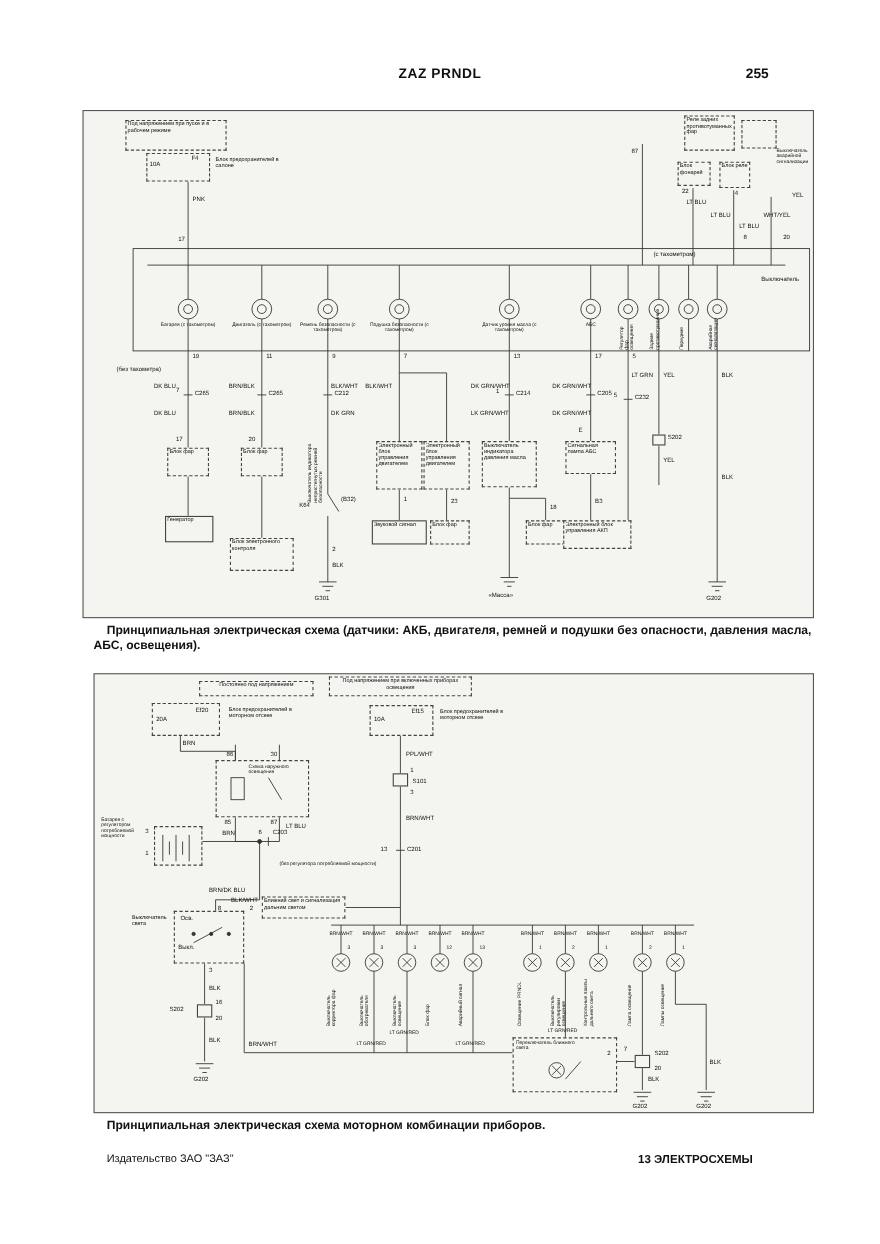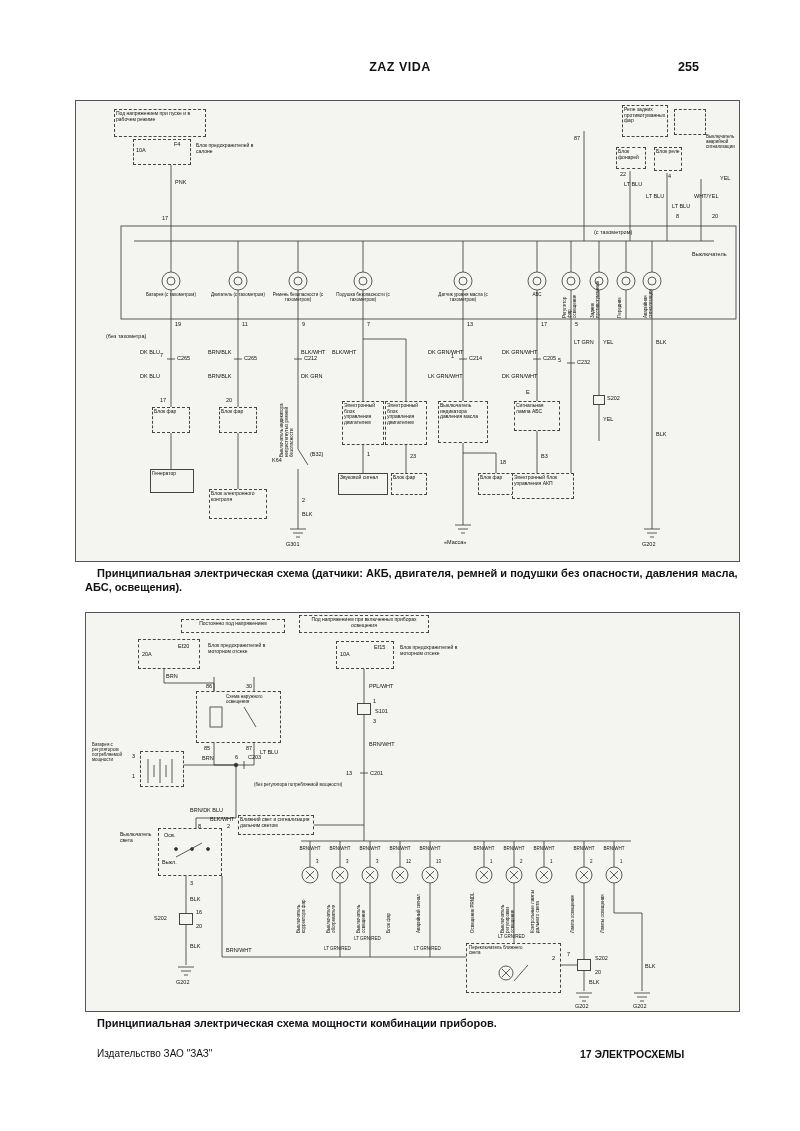--- a/index.html
+++ b/index.html
@@ -15,21 +15,21 @@
   .t45{font-size:4.5px;}
   .t5{font-size:5px;}
   .c{text-align:center;}
   .vl{position:absolute;font-size:4.5px;line-height:1.1;color:#111;writing-mode:vertical-rl;transform:rotate(180deg);}
   .dbox{position:absolute;border:1px dashed #444;font-size:5px;line-height:1.1;padding:1px;box-sizing:border-box;background:#f4f4f0;}
   .sbox{position:absolute;border:1px solid #444;font-size:5px;line-height:1.1;padding:1px;box-sizing:border-box;background:#f4f4f0;}
 </style>
 </head>
 <body>
 
-<div class="hdr-title">ZAZ VIDA</div>
+<div class="hdr-title">ZAZ PRNDL</div>
 <div class="hdr-num">255</div>
 
 <div class="d" style="left:75px;top:100px;width:663px;height:460px;">
   <svg class="wires" width="663" height="460" viewBox="0 0 663 460">
     <g stroke="#333" stroke-width="0.8" fill="none">
 
       <rect x="45" y="125" width="615" height="93"></rect>
 
       <path d="M95,64 V140 M58,140 H638 M95,140 V171 M162,140 V171 M222,140 V171 M287,140 V171 M387,140 V171 M461,140 V171 M495,140 V171 M523,140 V171 M550,140 V171 M576,140 V171"></path>
       <path d="M95,189 V306 M162,189 V306 M222,189 V348 M287,189 V300 M387,189 V300 M461,189 V300 M495,189 V262 M523,189 V294 M550,189 V218 M576,189 V428"></path>
@@ -317,16 +317,16 @@
   <div class="lbl" style="left:481px;top:338px;">7</div>
   <div class="sbox" style="left:491px;top:346px;width:14px;height:12px;"></div>
   <div class="lbl" style="left:509px;top:342px;">S202</div>
   <div class="lbl" style="left:509px;top:356px;">20</div>
   <div class="lbl" style="left:503px;top:366px;">BLK</div>
   <div class="lbl" style="left:489px;top:390px;">G202</div>
   <div class="lbl" style="left:559px;top:350px;">BLK</div>
   <div class="lbl" style="left:547px;top:390px;">G202</div>
 </div>
 
-<div class="caption" style="left:97px;top:1017px;width:640px;">Принципиальная электрическая схема мощности комбинации приборов.</div>
+<div class="caption" style="left:97px;top:1017px;width:640px;">Принципиальная электрическая схема моторном комбинации приборов.</div>
 
 <div class="footer-l">Издательство ЗАО "ЗАЗ"</div>
-<div class="footer-r">17 ЭЛЕКТРОСХЕМЫ</div>
+<div class="footer-r">13 ЭЛЕКТРОСХЕМЫ</div>
 
 </body></html>

